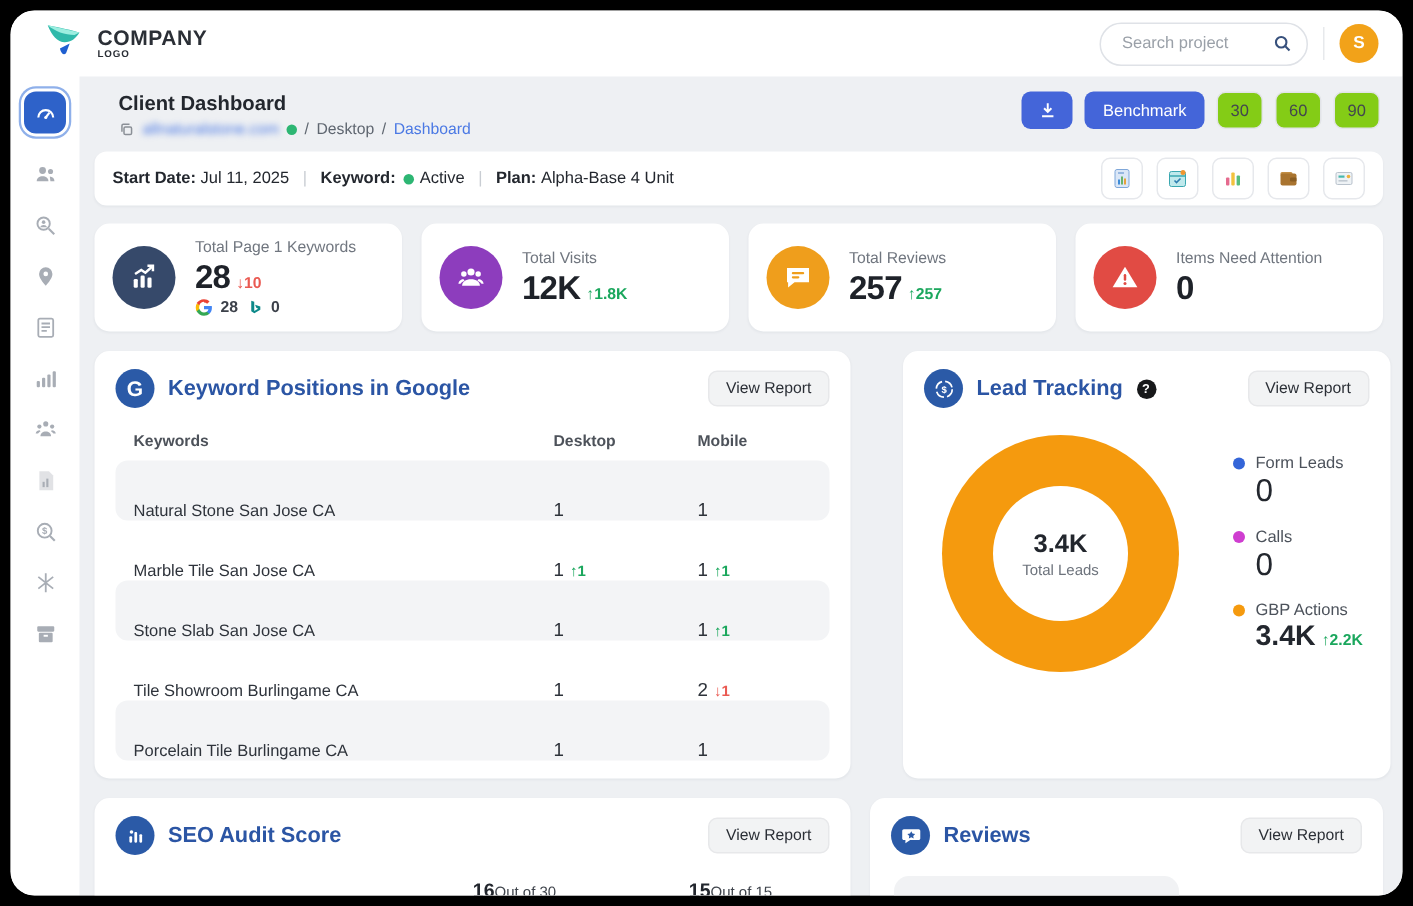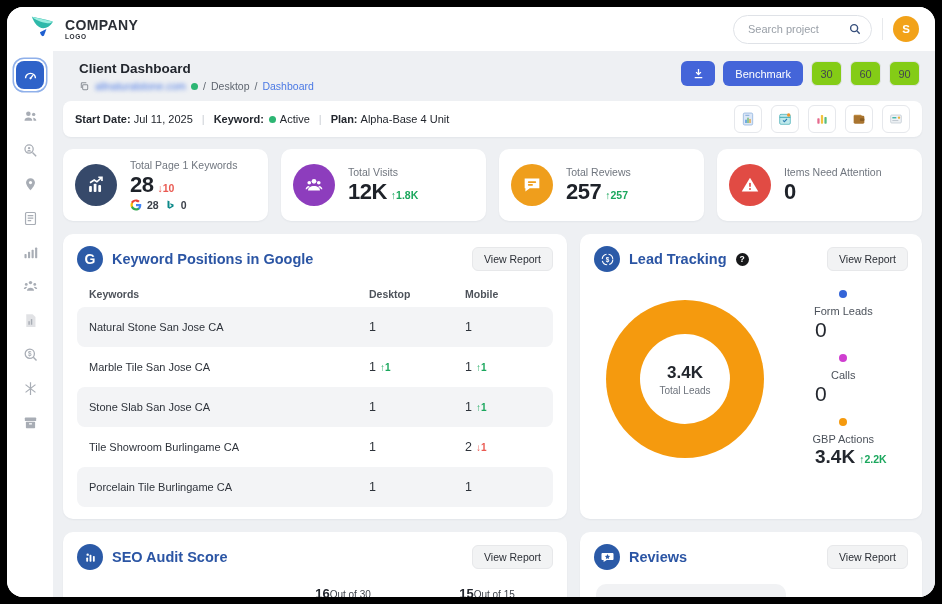--- a/index.html
+++ b/index.html
@@ -64,47 +64,47 @@
   .stat-val{font-size:22px;font-weight:bold;color:#1e2229;letter-spacing:-.5px;}
   .delta{font-size:10.5px;font-weight:bold;}
   .delta.up{color:#1ba75d;text-align:center;} .delta.down{color:#ea5a52;}
   .engines{display:flex;align-items:center;gap:5px;font-size:10.5px;font-weight:bold;color:#3c414a;margin-top:1px;}
   .engines svg{width:12px;height:12px;}
 
   
   .panels{display:flex;gap:13px;margin-bottom:13px;}
   .panel{background:#fff;border-radius:10px;padding:12px 14px;box-shadow:0 1px 2px rgba(20,30,50,.05);}
   .panel.kw{width:476px;min-width:476px;}
-  .panel.lead{flex:1;}
+  .panel.lead{flex:1;margin-left:22px;}
   .p-hdr{display:flex;align-items:center;gap:9px;}
   .p-ic{width:26px;height:26px;min-width:26px;border-radius:50%;background:#2b5aa7;color:#fff;display:flex;align-items:center;justify-content:center;font-weight:bold;font-size:14px;}
   .p-ic svg{width:17px;height:17px;}
   .p-title{font-size:14.5px;font-weight:bold;color:#2b55a4;}
   .help-badge{width:13px;height:13px;border-radius:50%;background:#17181a;color:#fff;font-size:8.5px;font-weight:bold;display:flex;align-items:center;justify-content:center;cursor:pointer;}
   .view-btn{margin-left:auto;background:#f2f3f4;border:1px solid #e7e8ea;border-radius:6px;font-size:10.5px;color:#2b2f36;padding:5px 11px;cursor:pointer;font-family:inherit;}
 
   
   .tbl{margin-top:8px;}
   .tbl-hdr{display:flex;color:#4d525a;font-size:10.5px;padding:8px 12px 7px;font-weight:bold;}
   .col-kw{flex:1;} .col-d{width:96px;} .col-m{width:76px;}
-  .tbl-row{display:flex;align-items:center;height:40px;padding:0 12px;border-radius:8px;color:#2e333b;font-size:11px;}
+  .tbl-row{display:flex;align-items:flex-end;height:40px;padding:0 12px;border-radius:8px;color:#2e333b;font-size:11px;}
   .tbl-row.alt{background:#f3f4f6;}
   .cell{display:flex;align-items:baseline;gap:4px;}
   .cell-val{font-size:12.5px;}
   .cell-delta{font-size:10px;font-weight:bold;}
   .cell-delta.up{color:#1ba75d;} .cell-delta.down{color:#ea5a52;}
 
   
   .lead-content{display:flex;align-items:center;padding:18px 4px 0 12px;}
   .donut{width:158px;height:158px;border-radius:50%;background:#f59a0e;display:flex;align-items:center;justify-content:center;}
   .donut-hole{width:90px;height:90px;border-radius:50%;background:#fff;display:flex;flex-direction:column;align-items:center;justify-content:center;}
   .donut-val{font-size:17px;font-weight:bold;color:#22262d;}
   .donut-lbl{font-size:10px;color:#6d737c;margin-top:2px;}
   .legend{margin-left:36px;display:flex;flex-direction:column;gap:12px;}
-  .lg-top{display:flex;align-items:center;gap:7px;font-size:11px;color:#4c525b;flex-direction:column;}
+  .lg-top{display:flex;align-items:center;gap:7px;font-size:11px;color:#4c525b;}
   .lg-dot{width:8px;height:8px;border-radius:50%;}
   .lg-val{font-size:21px;color:#23272e;margin-top:1px;padding-left:15px;display:flex;align-items:baseline;gap:4px;}
   .lg-val.bigbold{font-weight:bold;font-size:19px;}
 
   
   .bottom{display:flex;gap:13px;height:180px;}
   .panel.seo{width:476px;min-width:476px;position:relative;}
   .panel.rev{flex:1;}
   .seo-bars{display:flex;gap:16px;justify-content:flex-end;margin-top:16px;padding-right:2px;}
   .sb{width:128px;}

